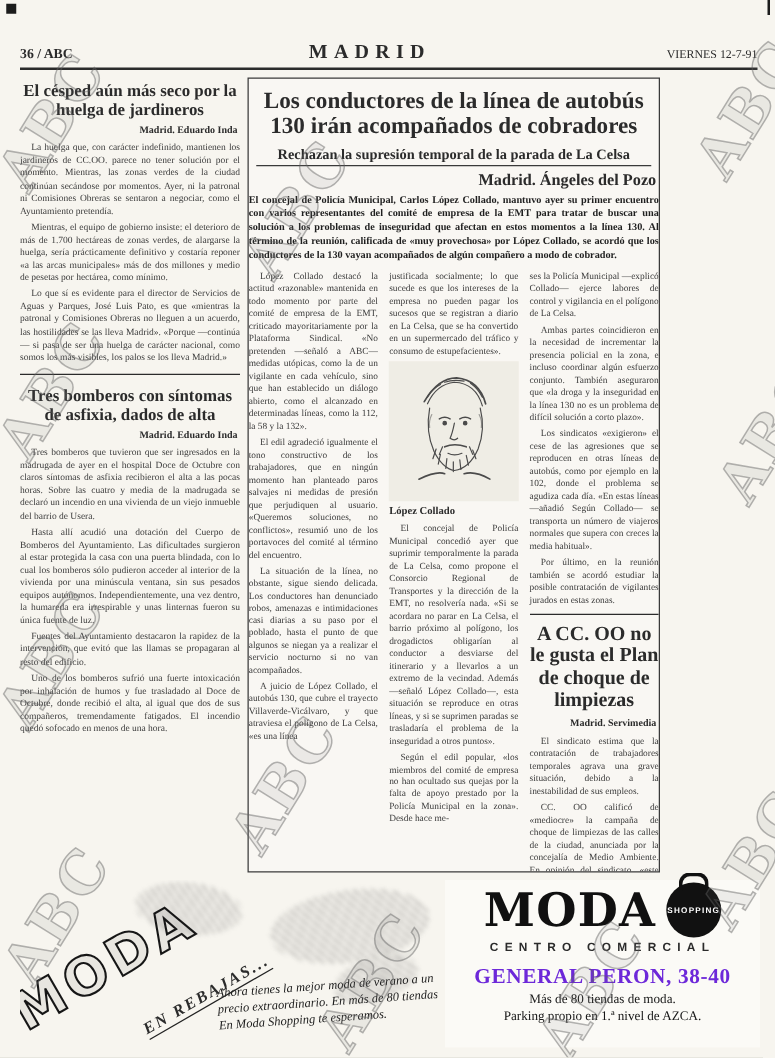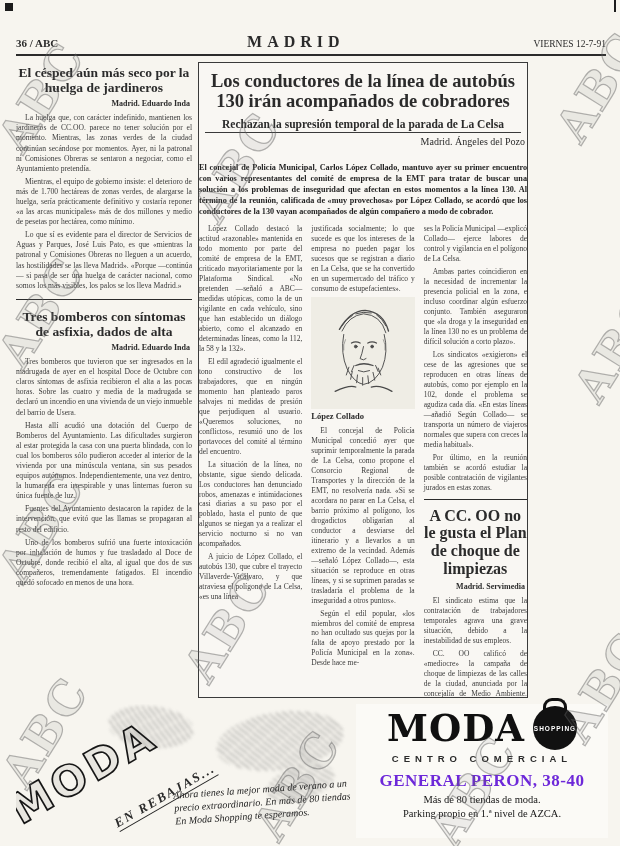--- a/index.html
+++ b/index.html
@@ -28,21 +28,21 @@
   .byline{text-align:right;font-size:8px;font-weight:bold;margin:0 2px 5px;}
   p.body{font-size:7.6px;line-height:1.33;text-align:justify;margin:0 0 3px;text-indent:9px;color:#3b3b3b;}
   .sep{border:none;border-top:1.5px solid #2b2b2b;margin:8px 0 9px;}
 
   
   .main-box{position:absolute;top:62px;left:198px;width:330px;height:636px;box-sizing:border-box;
             border:1.5px solid #3a3a3a;padding:6px 0;overflow:hidden;background:rgba(255,255,255,0.25);}
   .main-head{font-size:18.5px;line-height:1.1;text-align:center;margin:2px 6px 6px;font-weight:bold;}
   .subhead{font-size:11.5px;text-align:center;margin:0 0 2px;font-weight:bold;}
   .subrule{height:1.5px;background:#3a3a3a;margin:2px 6px 3px;}
-  .byline-main{text-align:right;font-size:10px;font-weight:normal;margin:1px 2px 16px;}
+  .byline-main{text-align:right;font-size:13px;font-weight:bold;margin:1px 2px 3px;}
   p.lead{font-weight:bold;font-size:8.2px;line-height:1.32;text-align:justify;margin:2px 0 7px;color:#1f1f1f;}
   .cols{display:flex;gap:9px;}
   .col{flex:1;min-width:0;}
   .col p.body{font-size:7.5px;}
   figure{margin:3px 0 2px;}
   .portrait{display:block;width:100%;height:112px;background:#efede5;}
   figcaption{font-weight:bold;font-size:8.5px;margin:2px 0 5px;}
   .ccoo-sep{border:none;border-top:1.5px solid #2b2b2b;margin:6px 0 7px;}
   .ccoo-head{font-size:16px;line-height:1.12;text-align:center;font-weight:bold;margin:0 0 4px;}
 

